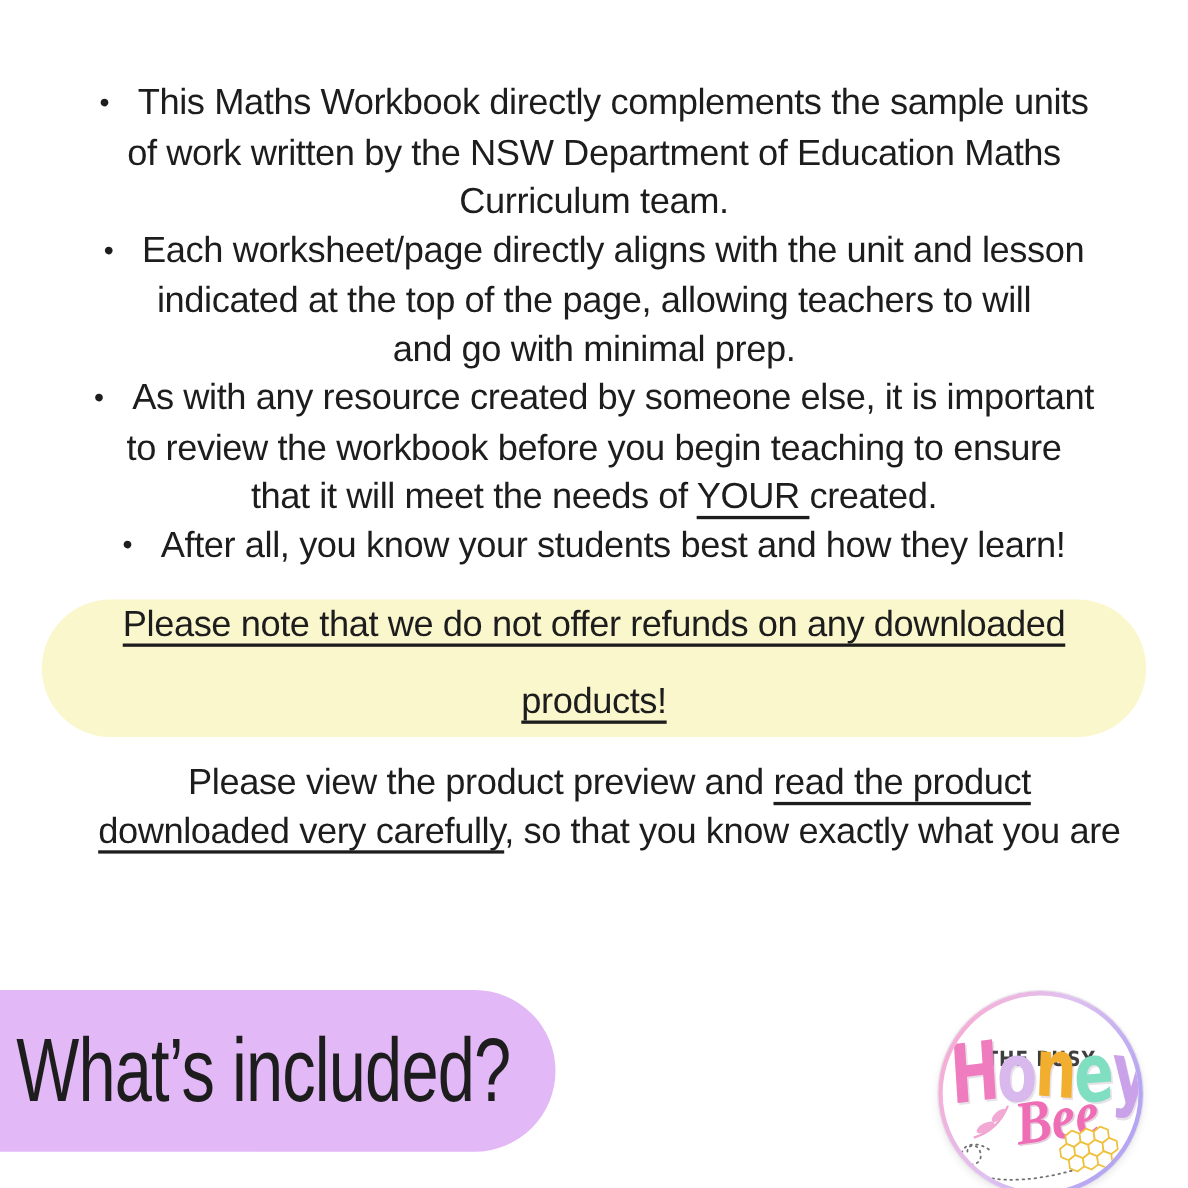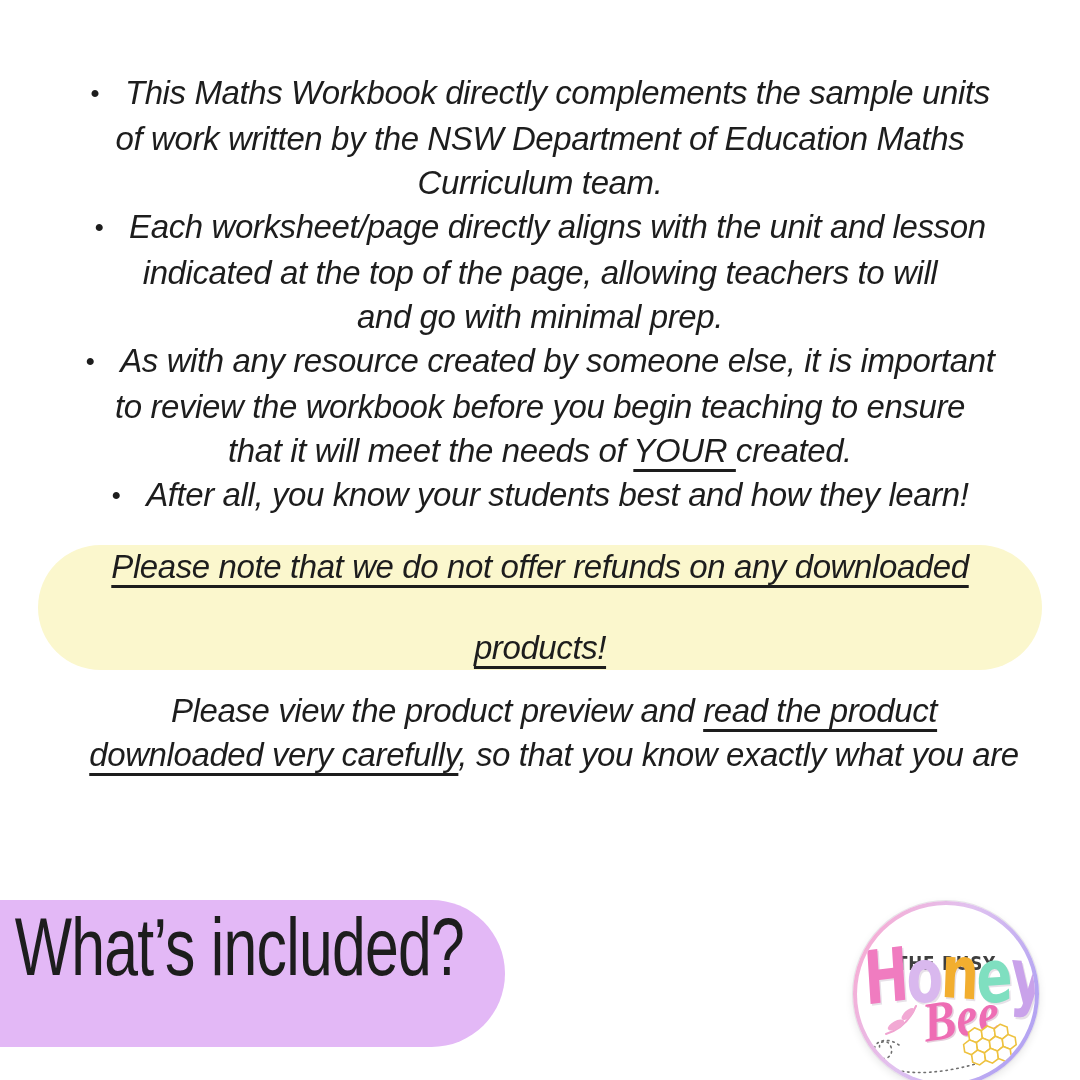--- a/index.html
+++ b/index.html
@@ -1,40 +1,40 @@
 <!DOCTYPE html>
 <html><head>
 <meta charset="utf-8">
 <style>
   html,body{margin:0;padding:0;}
   body{
     width:1080px;height:1080px;background:#ffffff;overflow:hidden;position:relative;
     font-family:"Liberation Sans",sans-serif;color:#1d1d1d;
   }
   .canvas{position:absolute;inset:0;}
-  .bodytext{font-size:33px;line-height:44px;letter-spacing:-0.4px;font-style:italic;}
+  .bodytext{font-size:33px;line-height:44px;letter-spacing:-0.4px;}
   .line{white-space:pre;}
   .center{text-align:center;}
   .u{text-decoration:underline;text-decoration-thickness:2.5px;text-underline-offset:7px;}
   .glyph{display:inline-block;font-size:26px;margin-right:26px;transform:translateY(-2px);}
 
   .bullets{position:absolute;top:71px;left:40px;width:1000px;}
 
   .pill{
     position:absolute;left:38px;top:545px;width:1004px;height:125px;
     background:#fbf7cd;border-radius:63px;
-    display:flex;flex-direction:column;justify-content:space-between;align-items:center;gap:26px;
+    display:flex;flex-direction:column;justify-content:flex-start;align-items:center;gap:26px;
   }
 
   .closing{position:absolute;left:54px;top:689px;width:1000px;}
 
   .band{
     position:absolute;left:0;top:900px;width:505px;height:147px;
     background:#e3b8f6;border-radius:0 74px 74px 0;
-    display:flex;
+    display:flex;align-items:center;
   }
   .band-title{
     font-size:82px;letter-spacing:-1px;color:#1d1d1d;white-space:pre;
     transform:scaleX(0.74);transform-origin:left center;padding-left:20px;
   }
 
   .logo{
     position:absolute;left:853px;top:901px;width:186px;height:186px;border-radius:50%;
     background:linear-gradient(115deg,#f5aed6 12%,#e0c2f0 45%,#b5a5f2 82%);
     box-shadow:0 0 0 1px #e6e3e8,0 3px 8px rgba(0,0,0,0.10);

